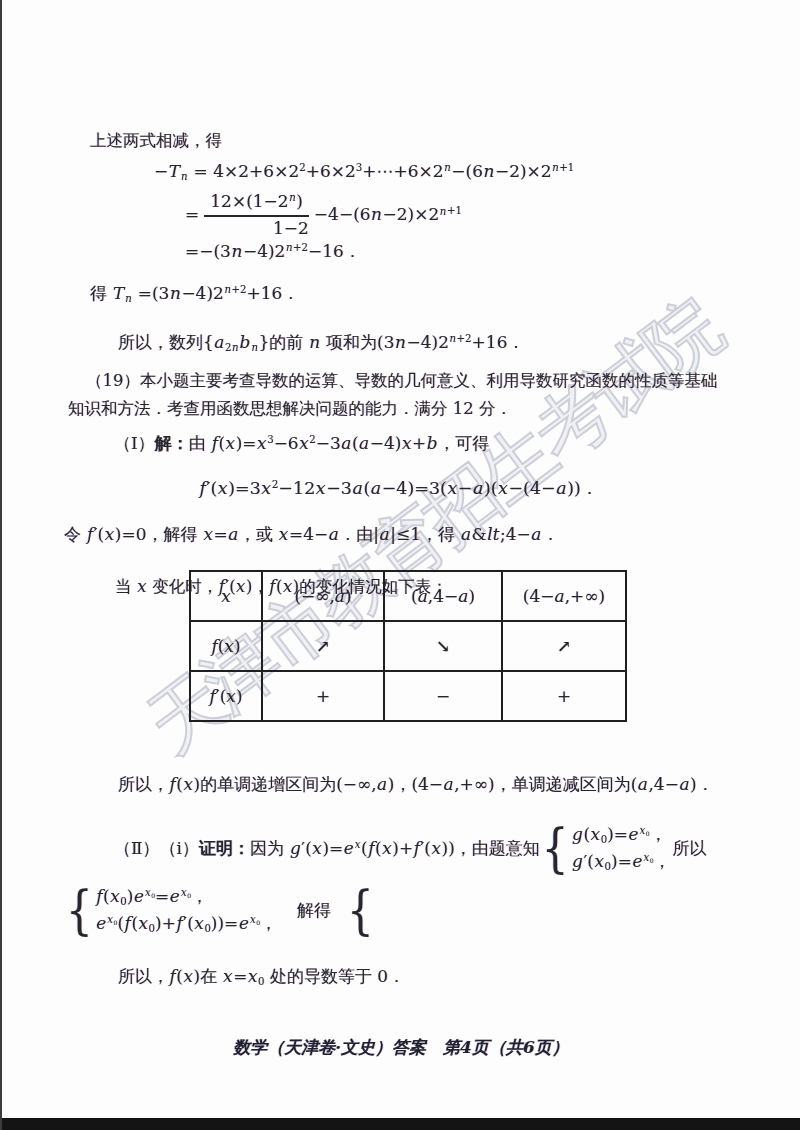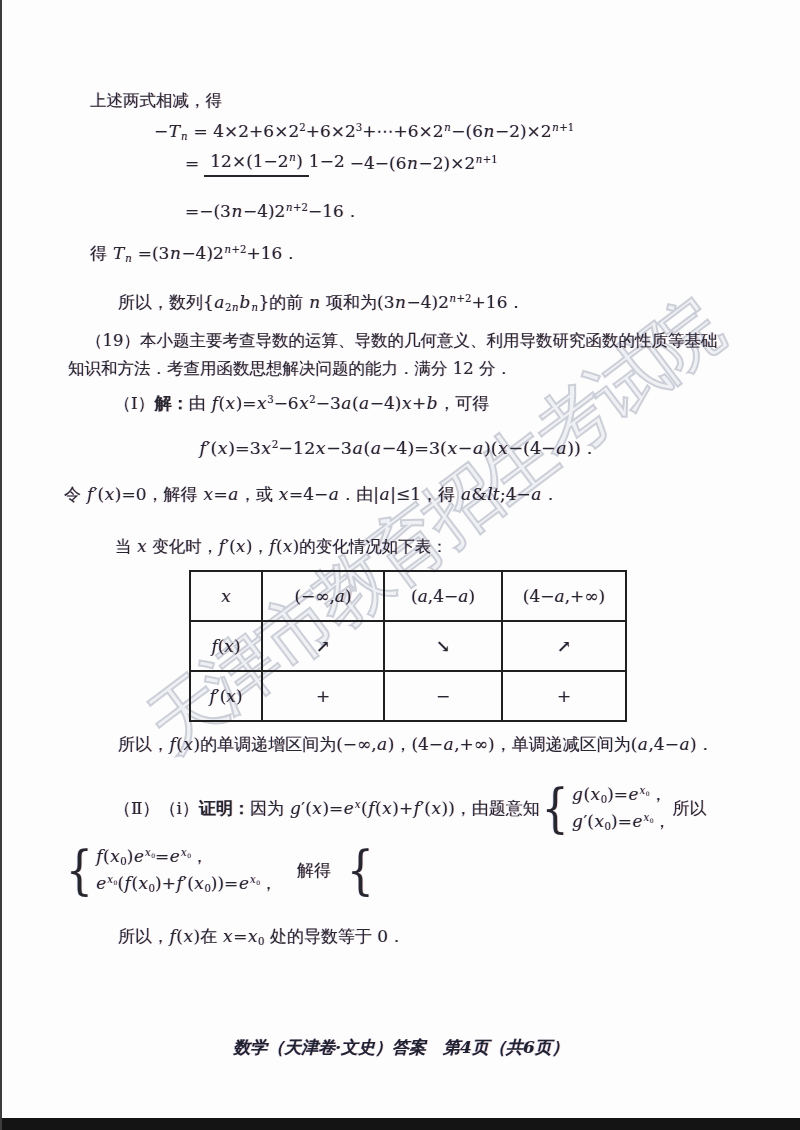--- a/index.html
+++ b/index.html
@@ -29,29 +29,30 @@
     opacity:.85;
     font-family:"DejaVu Serif",serif;
     pointer-events:none;
   }
   .t{
     position:absolute;
     white-space:nowrap;
     font-size:16.5px;
     line-height:1.35;
     text-shadow:0.7px 0 0 rgba(190,60,50,.22), -0.7px 0 0 rgba(50,60,190,.22);
+    margin-top:40px;
   }
   .math{font-size:17px;}
   .t i{font-style:italic;padding:0 0.5px;}
   .t sup{font-size:60%;vertical-align:0.55em;line-height:0;}
   .t sub{font-size:60%;vertical-align:-0.25em;line-height:0;}
   .bold{font-weight:bold;}
   .seg{display:inline-block;}
   .eqrow{display:flex;align-items:center;}
-  .frac{display:inline-flex;flex-direction:row;text-align:right;margin:0 5px;vertical-align:middle;}
+  .frac{display:inline-flex;flex-direction:column;text-align:right;margin:0 5px;vertical-align:middle;}
   .frac .num{display:block;padding:0 6px 2px;border-bottom:2px solid #26262e;}
   .frac .den{display:block;padding-top:0;}
   .sys{display:inline-flex;align-items:center;margin:0 2px;}
   .brace{
     font-size:42px;font-weight:400;line-height:1;
     display:inline-block;transform:scaleY(1.25);
     margin-right:3px;color:#26262e;
   }
   .sys-lines{display:inline-flex;flex-direction:column;justify-content:center;}
   .sys-line{display:block;line-height:27px;text-align:left;}

